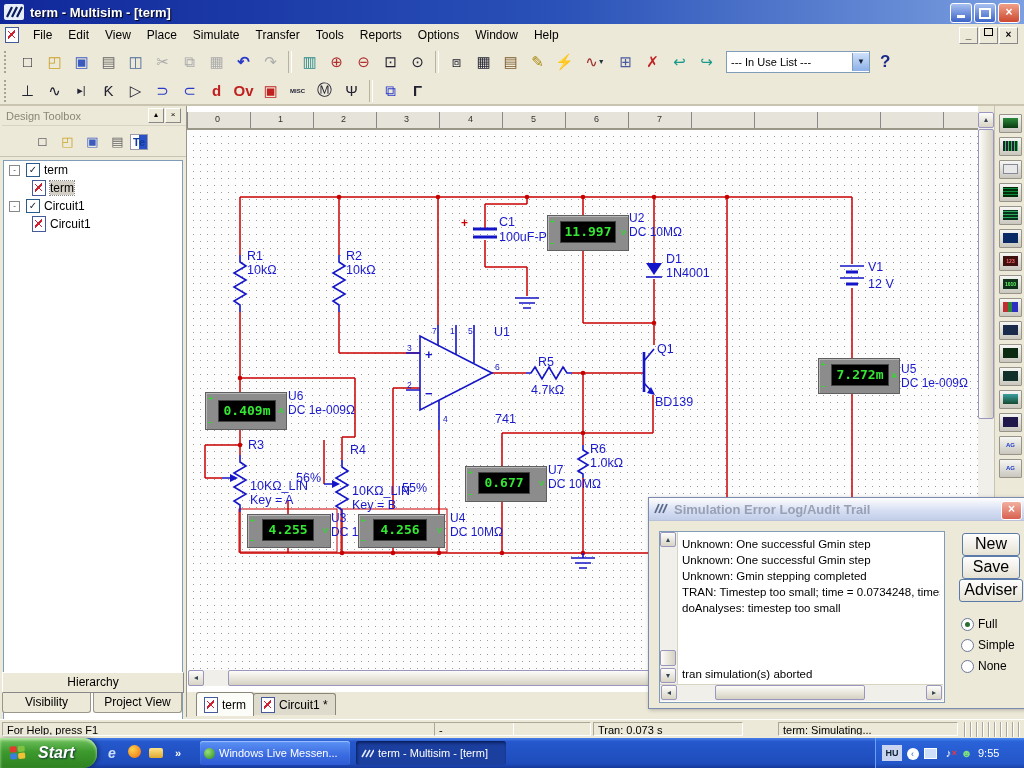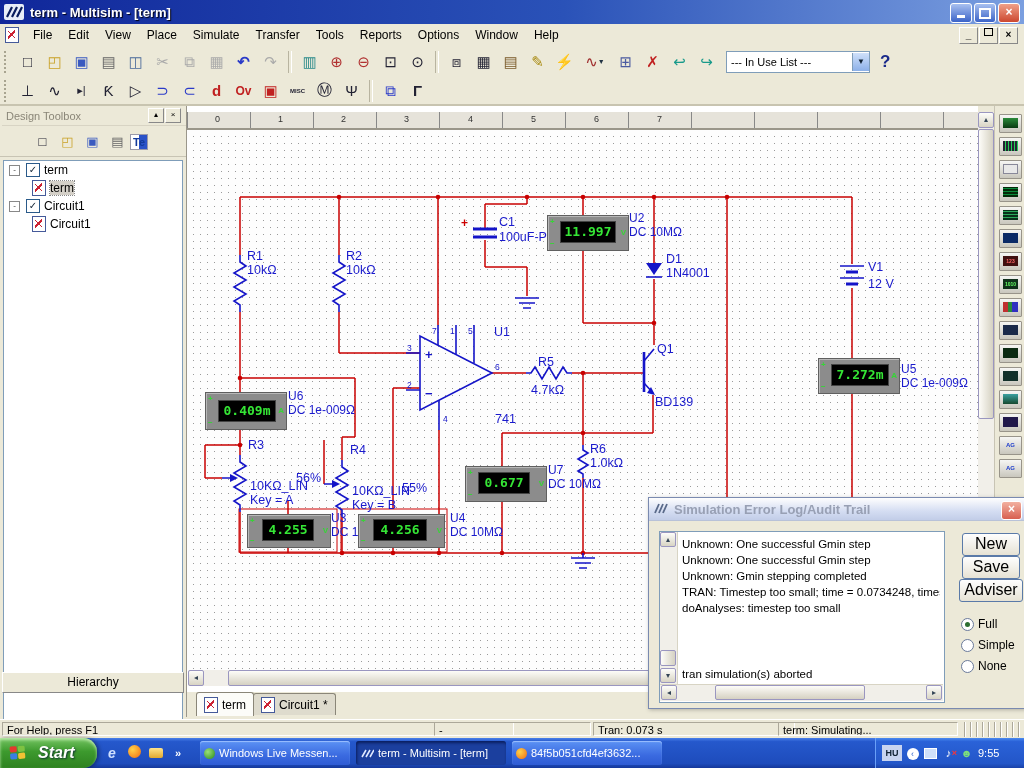--- a/index.html
+++ b/index.html
@@ -253,21 +253,21 @@
   <div class="toolb2">
     <span class="thandle"></span>
     <span class="tbtn">⊥</span>
     <span class="tbtn">∿</span>
     <span class="tbtn" style="font-size:11px">▸|</span>
     <span class="tbtn">Ƙ</span>
     <span class="tbtn">▷</span>
     <span class="tbtn" style="color:#2a3ac8">⊃</span>
     <span class="tbtn" style="color:#2a3ac8">⊂</span>
     <span class="tbtn" style="color:#c02020;font-weight:bold">d</span>
-    <span class="tbtn" style="color:#c02020;font-size:12px;font-weight:bold">Ov</span>
+    <span class="tbtn" style="color:#c02020;font-size:15px;font-weight:bold">Ov</span>
     <span class="tbtn" style="color:#c02020">▣</span>
     <span class="tbtn" style="font-size:6px;font-weight:bold">MISC</span>
     <span class="tbtn">Ⓜ</span>
     <span class="tbtn">Ψ</span>
     <span class="tsep"></span>
     <span class="tbtn" style="color:#2a3ac8">⧉</span>
     <span class="tbtn" style="font-weight:bold">Γ</span>
   </div>
 
   <div class="panel">
@@ -295,20 +295,24 @@
         <span class="pmbox">-</span>
         <span class="chk">✓</span>
         <span class="tlabel">Circuit1</span>
       </div>
       <div class="trow" style="padding-left:22px">
         <span class="dicon"></span>
         <span class="tlabel">Circuit1</span>
       </div>
     </div>
     <div class="hier">Hierarchy</div>
+    <div class="ptabs">
+      <div class="ptab">Visibility</div>
+      <div class="ptab">Project View</div>
+    </div>
   </div>
 
   <div class="canvas">
     <div class="ruler">
       <span class="rnum" style="left:28px">0</span>
       <span class="rnum" style="left:91px">1</span>
       <span class="rnum" style="left:154px">2</span>
       <span class="rnum" style="left:217px">3</span>
       <span class="rnum" style="left:281px">4</span>
       <span class="rnum" style="left:344px">5</span>
@@ -601,21 +605,21 @@
     <span class="rlabel" style="left:329px;top:119px">Full</span>
     <span class="radio" style="left:312px;top:141px"></span>
     <span class="rlabel" style="left:329px;top:140px">Simple</span>
     <span class="radio" style="left:312px;top:162px"></span>
     <span class="rlabel" style="left:329px;top:161px">None</span>
   </div>
 
   <div class="statusbar">
     <span class="sfield" style="left:2px;width:512px">For Help, press F1</span>
     <span class="sfield" style="left:434px;width:157px">-</span>
-    <span class="sfield" style="left:593px;width:202px">Tran: 0.073 s</span>
+    <span class="sfield" style="left:593px;width:150px">Tran: 0.073 s</span>
     <span class="sfield" style="left:778px;width:180px">term: Simulating...</span>
     <span class="sgrip"></span>
   </div>
 
   <div class="taskbar">
     <div class="startbtn">
       <svg width="20" height="18" style="margin-left:8px">
         <g transform="rotate(-4 10 9)">
           <rect x="2" y="2" width="7" height="6" rx="1.5" fill="#e23a2e"></rect>
           <rect x="10" y="2" width="7" height="6" rx="1.5" fill="#7ec242"></rect>
@@ -632,24 +636,20 @@
     <div class="taskbtn" style="left:200px">
       <span style="display:inline-block;width:11px;height:11px;border-radius:50%;background:radial-gradient(circle at 35% 35%,#9ae07a,#2a8a1a);margin-right:4px;flex:none"></span>
       <span>Windows Live Messen...</span>
     </div>
     <div class="taskbtn pressed" style="left:356px">
       <svg width="14" height="11" style="margin-right:4px;flex:none">
           <path d="M2,9 L6,2 M6,9 L10,2 M10,9 L14,2" stroke="#dfe8ff" stroke-width="1.6" fill="none"></path>
         </svg>
       <span>term - Multisim - [term]</span>
     </div>
-    <div class="taskbtn" style="left:512px">
-      <span style="display:inline-block;width:11px;height:11px;border-radius:50%;background:radial-gradient(circle at 35% 35%,#ffd24a,#f06a10);margin-right:4px;flex:none"></span>
-      <span>84f5b051cfd4ef3632...</span>
-    </div>
     <div class="tray">
       <span style="width:20px;height:16px;background:#c8d4f0;color:#123;font-size:9px;font-weight:bold;text-align:center;line-height:16px;margin-left:6px">HU</span>
       <span class="trayicon"><span style="display:inline-block;width:12px;height:12px;border-radius:50%;background:#fff;color:#36c;font-size:9px;line-height:12px">‹</span></span>
       <span class="trayicon"><span style="display:inline-block;width:11px;height:9px;background:#cfe0fa;border:1px solid #fff;margin-top:2px"></span></span>
       <span class="trayicon" style="position:relative">♪<span style="position:absolute;right:-1px;bottom:0;color:#f33;font-size:9px;font-weight:bold">×</span></span>
       <span class="trayicon" style="color:#7ee07a">☻</span>
       <span class="clock">9:55</span>
     </div>
   </div>
 

